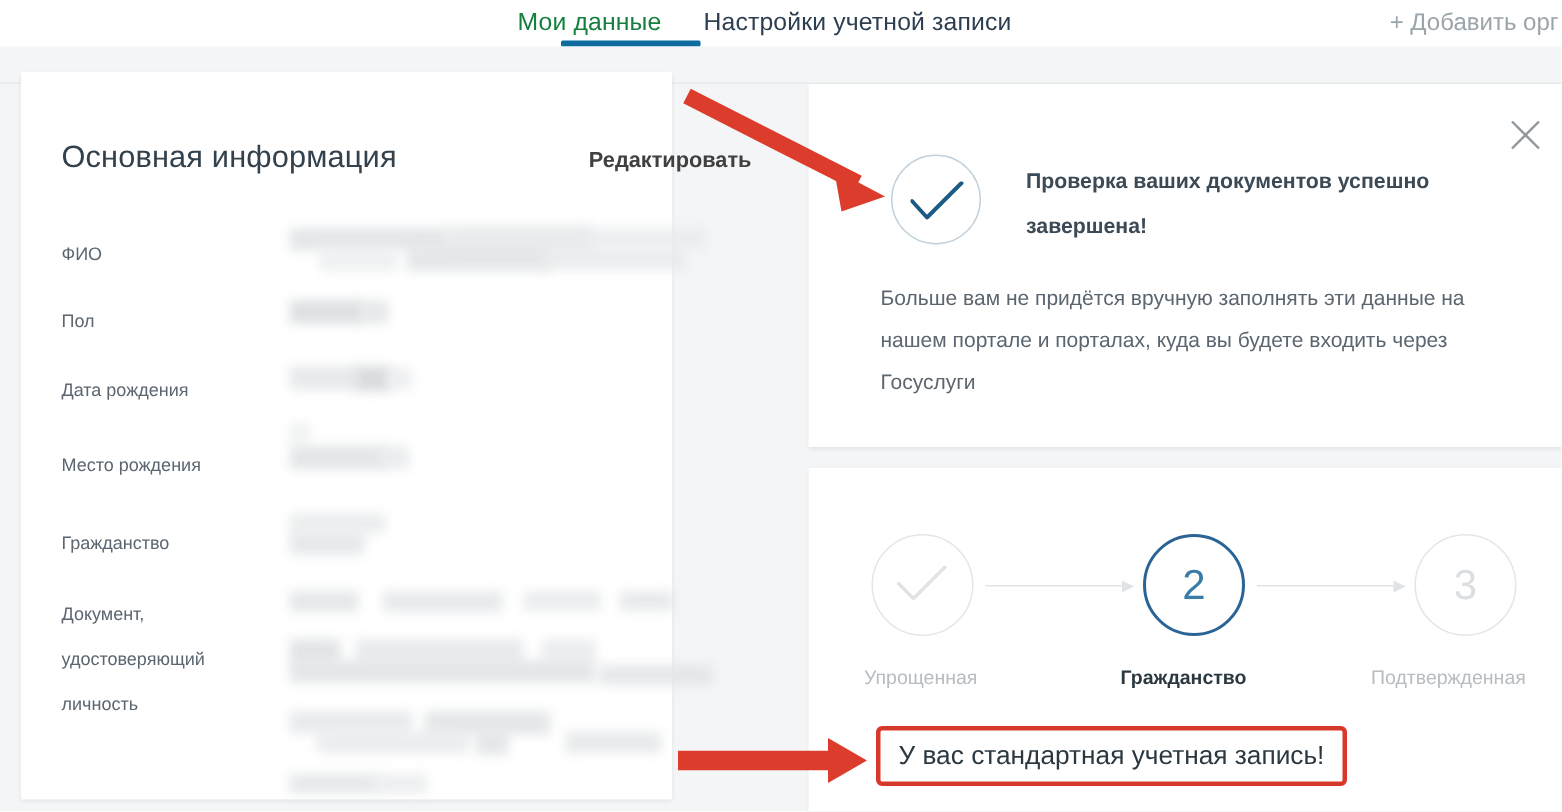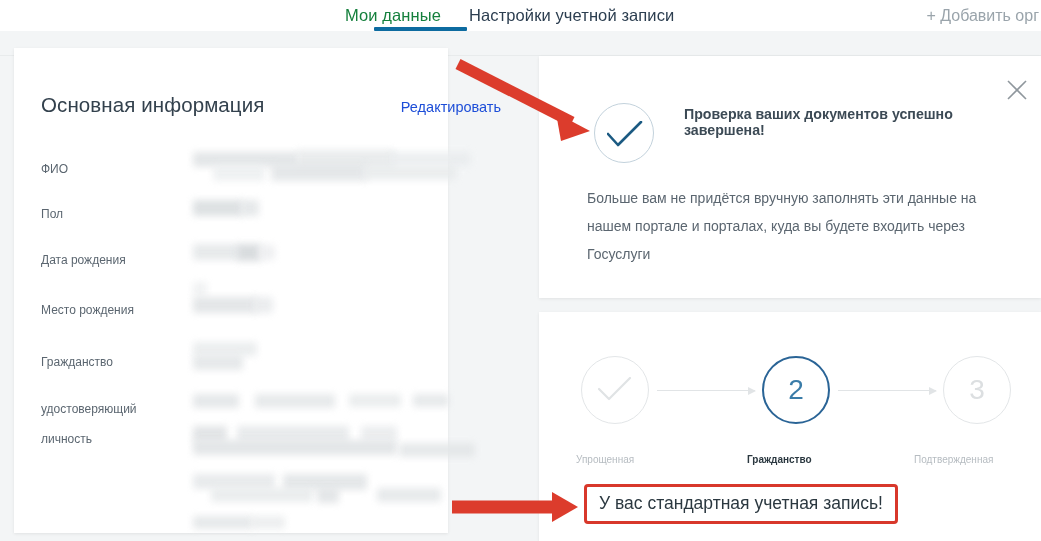--- a/index.html
+++ b/index.html
@@ -49,21 +49,21 @@
     position: absolute; background: #ffffff;
     box-shadow: 0 1px 3px rgba(0,0,0,.08);
   }
   .card-left { left: 14px; top: 48px; width: 434px; height: 485px; }
 
   .left-head {
     position: absolute; left: 27px; top: 45px; width: 460px;
     display: flex; align-items: baseline; justify-content: space-between;
   }
   .left-title { font-size: 20.5px; color: #33414d; letter-spacing: .1px; }
-  .edit-link { font-size: 14.5px; color: #1d4ed8; cursor: pointer; white-space: nowrap; }
+  .edit-link { font-size: 14.5px; color: #404040; cursor: pointer; white-space: nowrap; font-weight: bold; }
 
   .fields { position: absolute; left: 27px; top: 98px; width: 465px; }
   .field-row { position: relative; }
   .field-label {
     position: absolute; left: 0; font-size: 12px; color: #5b6670;
     line-height: 19px; width: 140px;
   }
   .blurs { position: absolute; left: 152px; }
   .blur {
     position: absolute; background: #dfe2e4; border-radius: 1px;
@@ -72,21 +72,21 @@
 
   
   .card-r1 { left: 539px; top: 56px; width: 502px; height: 242px; }
   .check-circle {
     position: absolute; left: 55px; top: 47px; width: 60px; height: 60px;
     border: 1.6px solid #c3d2dc; border-radius: 50%;
   }
   .check-circle svg { position: absolute; left: 12px; top: 17px; }
   .r1-title {
     position: absolute; left: 145px; top: 50px; width: 310px;
-    font-size: 14.2px; font-weight: bold; color: #3c4a55; line-height: 16px;
+    font-size: 14.2px; font-weight: bold; color: #3c4a55; line-height: 30px;
   }
   .r1-body {
     position: absolute; left: 48px; top: 128px; width: 430px;
     font-size: 14px; color: #5b6670; line-height: 28px;
   }
   .close-icon {
     position: absolute; right: 10px; top: 20px; width: 28px; height: 28px;
     cursor: pointer;
   }
 
@@ -114,21 +114,21 @@
     content: ''; position: absolute; right: -1px; top: -3.5px;
     border-left: 8px solid #e1e4e6;
     border-top: 4px solid transparent;
     border-bottom: 4px solid transparent;
   }
   .arrow-a { left: 76px; width: 98px; }
   .arrow-b { left: 257px; width: 98px; }
 
   .step-labels { position: absolute; left: 0; top: 88px; width: 430px; }
   .step-label {
-    position: absolute; font-size: 10px; color: #b6bcc1; white-space: nowrap; margin-top: 10px;
+    position: absolute; font-size: 13px; color: #b6bcc1; white-space: nowrap;
   }
   .step-label.lbl1 { left: -5px; }
   .step-label.lbl2 { left: 166px; color: #2b3840; font-weight: bold; }
   .step-label.lbl3 { left: 333px; }
 
   .status-pill {
     position: absolute; left: 45px; top: 172px;
     border: 3px solid #d8382b; border-radius: 4px;
     padding: 6px 12px 7px 12px; background: #ffffff;
   }
@@ -205,20 +205,21 @@
       <div class="field-row" style="height:52px;">
         <div class="field-label" style="top:17px;">Гражданство</div>
         <div class="blurs" style="top:0;">
           <div class="blur" style="left:0;  top:6px;  width:64px; height:14px; background:#e8ebec;"></div>
           <div class="blur" style="left:0;  top:19px; width:50px; height:15px; background:#e2e5e7;"></div>
         </div>
       </div>
 
       <div class="field-row" style="height:140px;">
         <div class="field-label" style="top:6px; line-height:30px;">
+          <div>Документ,</div>
           <div>удостоверяющий</div>
           <div>личность</div>
         </div>
         <div class="blurs" style="top:0;">
           <div class="blur" style="left:0;   top:6px;  width:46px; height:14px; background:#e1e4e6;"></div>
           <div class="blur" style="left:62px; top:6px;  width:80px; height:14px; background:#e3e6e8;"></div>
           <div class="blur" style="left:156px;top:6px;  width:52px; height:13px; background:#e7eaeb;"></div>
           <div class="blur" style="left:220px;top:6px;  width:36px; height:13px; background:#e3e6e8;"></div>
 
           <div class="blur" style="left:0;   top:38px; width:34px; height:16px; background:#dde0e2;"></div>

